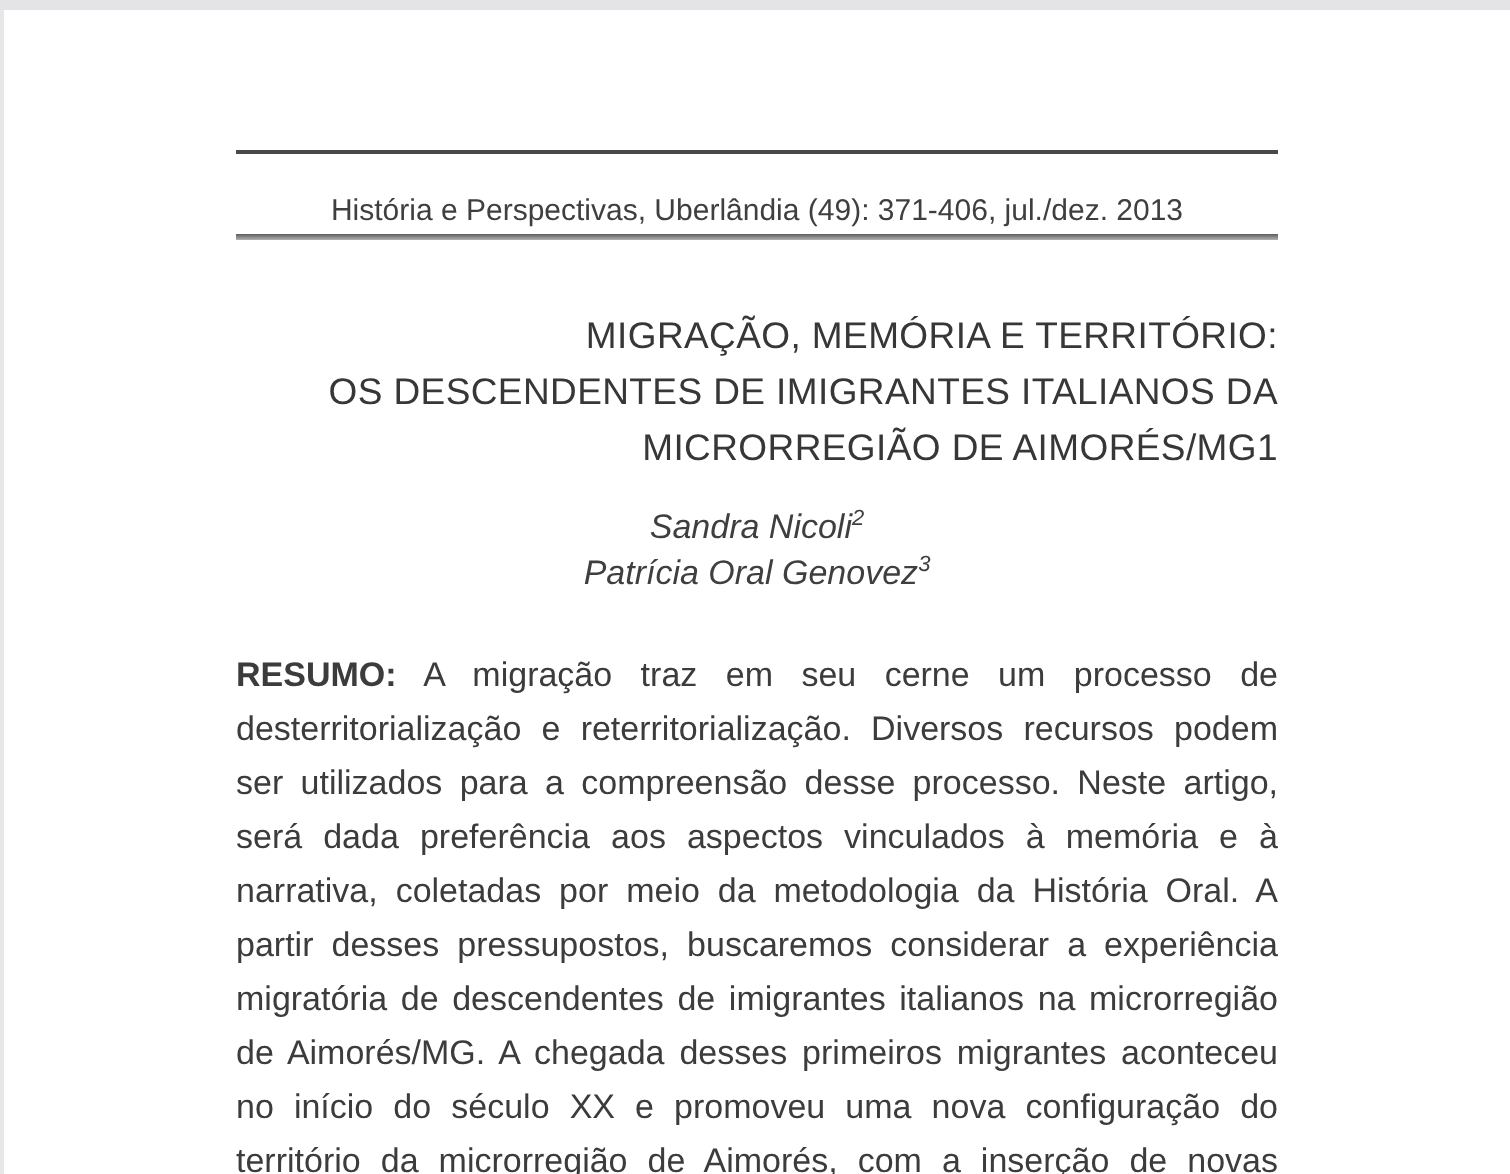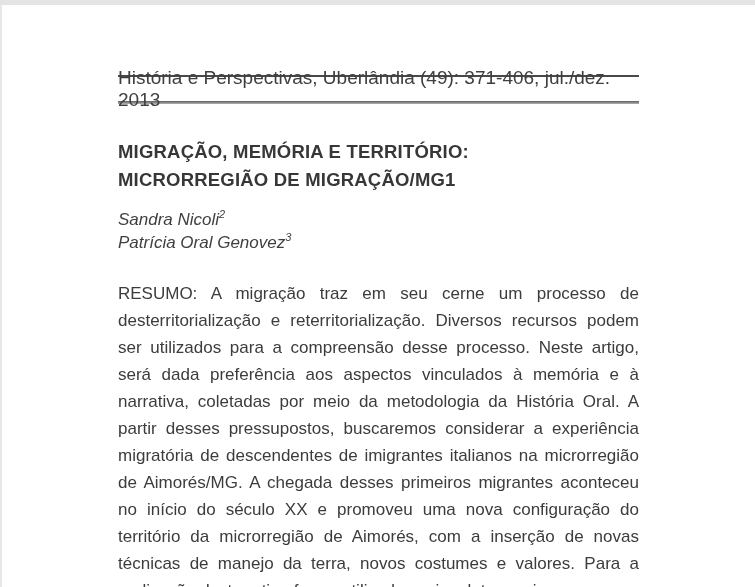--- a/index.html
+++ b/index.html
@@ -44,75 +44,77 @@
   .rule-top {
     margin-top: 70px;
     height: 2px;
     background: #494949;
   }
   .journal-line {
     height: 24px;
     display: flex;
     align-items: center;
     justify-content: center;
-    font-size: 19px;
+    font-size: 15px;
     color: #3f3f3f;
+    margin-top: 16px;
   }
   .rule-bottom {
     height: 3px;
     background: linear-gradient(180deg, #5d5d5d, #b2b2b2);
   }
   .article-title {
     margin-top: 34px;
-    text-align: left;
-    font-weight: bold;
+    text-align: right;
+    font-weight: normal;
     font-size: 18.5px;
     line-height: 28px;
     color: #373737;
     letter-spacing: 0.2px;
   }
   .authors {
     margin-top: 14px;
-    text-align: left;
+    text-align: center;
     font-style: italic;
     font-size: 17px;
     line-height: 23px;
     color: #3f3f3f;
   }
   .authors sup {
     font-size: 11px;
     line-height: 0;
   }
   .abstract {
     margin-top: 26px;
     font-size: 17px;
     line-height: 27px;
     text-align: justify;
     color: #3c3c3c;
   }
   .abstract .abstract-label {
-    font-weight: normal;
+    font-weight: bold;
   }
 </style>
 </head>
 <body>
 
 <div class="viewer-top-strip"></div>
 <div class="viewer-left-edge"></div>
 
 <div class="page">
   <div class="content">
 
     <div class="rule-top"></div>
     <div class="journal-line">História e Perspectivas, Uberlândia (49): 371-406, jul./dez. 2013</div>
     <div class="rule-bottom"></div>
 
     <div class="article-title">
       <div>MIGRAÇÃO, MEMÓRIA E TERRITÓRIO:</div>
-      <div>MICRORREGIÃO DE MIGRAÇÃO/MG1</div>
+      <div>OS DESCENDENTES DE IMIGRANTES ITALIANOS DA</div>
+      <div>MICRORREGIÃO DE AIMORÉS/MG1</div>
     </div>
 
     <div class="authors">
       <div><span>Sandra Nicoli</span><sup>2</sup></div>
       <div><span>Patrícia Oral Genovez</span><sup>3</sup></div>
     </div>
 
     <p class="abstract"><span class="abstract-label">RESUMO:</span> <span>A migração traz em seu cerne um processo de desterritorialização e reterritorialização. Diversos recursos podem ser utilizados para a compreensão desse processo. Neste artigo, será dada preferência aos aspectos vinculados à memória e à narrativa, coletadas por meio da metodologia da História Oral. A partir desses pressupostos, buscaremos considerar a experiência migratória de descendentes de imigrantes italianos na microrregião de Aimorés/MG. A chegada desses primeiros migrantes aconteceu no início do século XX e promoveu uma nova configuração do território da microrregião de Aimorés, com a inserção de novas técnicas de manejo da terra, novos costumes e valores. Para a realização deste artigo foram utilizados seis relatos orais com</span></p>
 
   </div>

